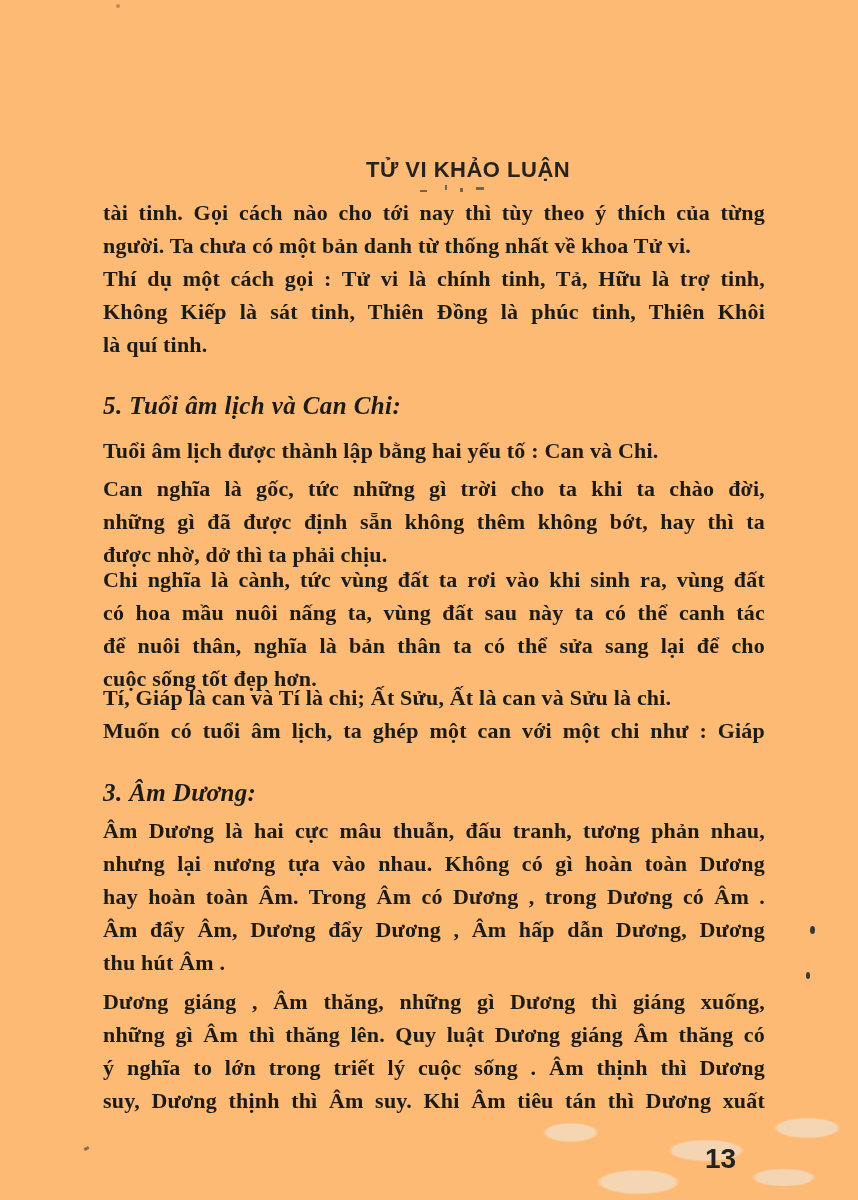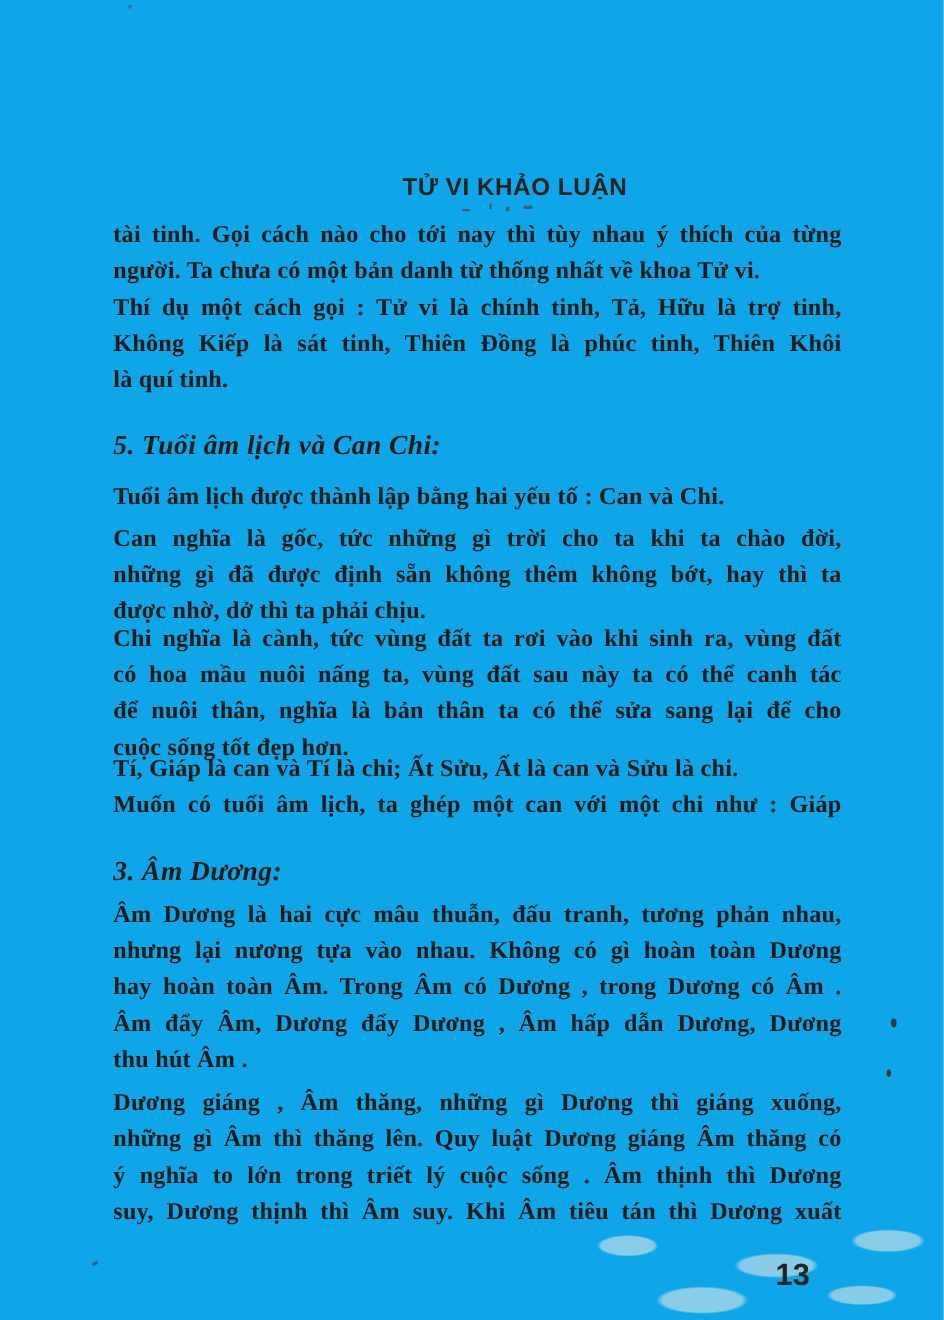--- a/index.html
+++ b/index.html
@@ -5,21 +5,21 @@
   html, body {
     margin: 0;
     padding: 0;
     background: #e9e9e9;
   }
   .page {
     position: relative;
     width: 858px;
     height: 1200px;
     margin: 0 auto;
-    background: #0ea5e9;
+    background: #fdba74;
     overflow: hidden;
     font-family: "Liberation Serif", serif;
     color: #1c1b18;
   }
   .running-header {
     position: absolute;
     top: 157px;
     left: 366px;
     font-family: "Liberation Sans", sans-serif;
     font-size: 22px;
@@ -106,21 +106,21 @@
   <div class="running-header">TỬ VI KHẢO LUẬN</div>
 
   <div class="smudge-row">
     <i style="left:0; top:5px; width:7px; height:2px;"></i>
     <i style="left:25px; top:0; width:2px; height:5px;"></i>
     <i style="left:40px; top:3px; width:3px; height:4px;"></i>
     <i style="left:56px; top:2px; width:8px; height:3px;"></i>
   </div>
 
   <div class="para" style="top:196px;">
-    <div class="line">tài tinh. Gọi cách nào cho tới nay thì tùy nhau ý thích của từng</div>
+    <div class="line">tài tinh. Gọi cách nào cho tới nay thì tùy theo ý thích của từng</div>
     <div class="line end">người. Ta chưa có một bản danh từ thống nhất về khoa Tử vi.</div>
   </div>
 
   <div class="para" style="top:262px;">
     <div class="line">Thí dụ một cách gọi : Tử vi là chính tinh, Tả, Hữu là trợ tinh,</div>
     <div class="line">Không Kiếp là sát tinh, Thiên Đồng là phúc tinh, Thiên Khôi</div>
     <div class="line end">là quí tinh.</div>
   </div>
 
   <div class="section-heading" style="top:392px;">5. Tuổi âm lịch và Can Chi:</div>

